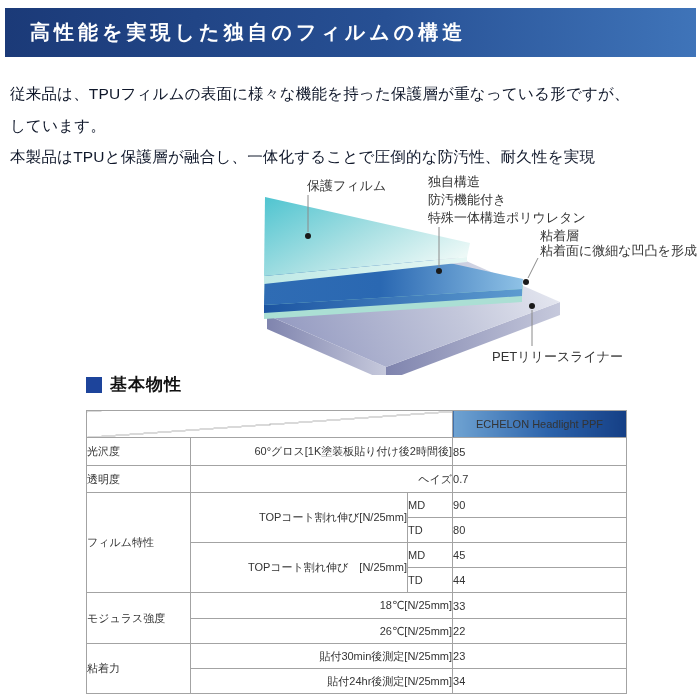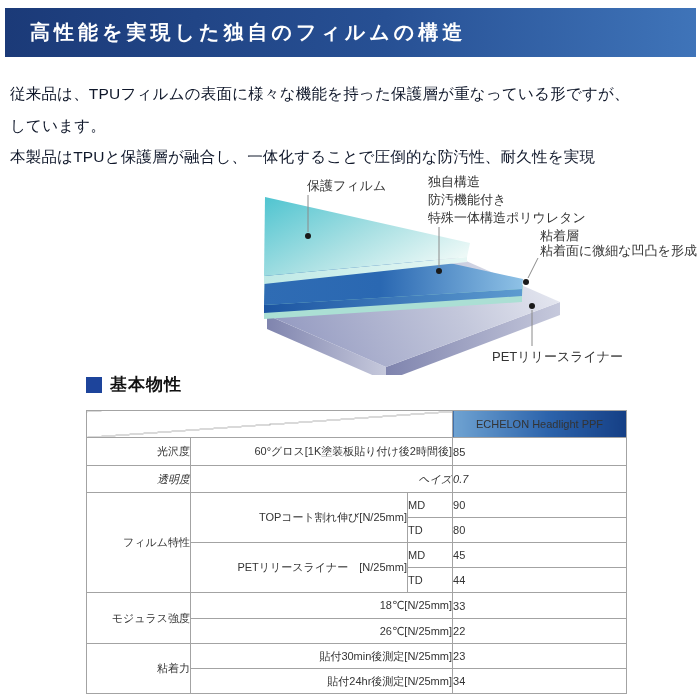--- a/index.html
+++ b/index.html
@@ -47,27 +47,27 @@
     border-collapse:collapse;table-layout:fixed;margin-left:8px;
   }
   .props td,.props th{
     border:1px solid #a3a3a3;font-size:11px;color:#333;font-weight:normal;
     vertical-align:middle;padding:0;margin:0;overflow:hidden;
   }
   .col-group{width:104px;}
   .col-desc{width:217px;}
   .col-dir{width:45px;}
   .col-val{width:174px;}
-  .cell-group{text-align:right;padding-left:10px;}
+  .cell-group{text-align:left;padding-left:10px;}
   .cell-desc{text-align:right;padding-left:13px;}
   .cell-dir{text-align:left;}
   .cell-val{text-align:left;}
   .hrow{height:27px;}
   .r28{height:28px;}
-  .r27{height:27px;font-style:italic;}
+  .r27{height:27px;}
   .r26{height:26px;}
   .r25{height:25px;}
   .diag-cell{
     background:linear-gradient(to bottom right,
       transparent calc(50% - 0.5px),#b2b2b2 calc(50% - 0.5px),
       #b2b2b2 calc(50% + 0.5px),transparent calc(50% + 0.5px));
   }
   .product-cell{
     background:linear-gradient(90deg,#6fa3d2 0%,#2c63ab 55%,#153f85 100%);
     color:#ffffff;font-weight:bold;font-size:12px;text-align:center;
@@ -193,21 +193,21 @@
         <td rowspan="4" class="cell-group">フィルム特性</td>
         <td rowspan="2" class="cell-desc">TOPコート割れ伸び[N/25mm]</td>
         <td class="cell-dir">MD</td>
         <td class="cell-val">90</td>
       </tr>
       <tr class="r25">
         <td class="cell-dir">TD</td>
         <td class="cell-val">80</td>
       </tr>
       <tr class="r25">
-        <td rowspan="2" class="cell-desc">PETリリースライナー　[N/25mm]</td>
+        <td rowspan="2" class="cell-desc">TOPコート割れ伸び　[N/25mm]</td>
         <td class="cell-dir">MD</td>
         <td class="cell-val">45</td>
       </tr>
       <tr class="r25">
         <td class="cell-dir">TD</td>
         <td class="cell-val">44</td>
       </tr>
       <tr class="r26">
         <td rowspan="2" class="cell-group">モジュラス強度</td>
         <td colspan="2" class="cell-desc">18℃[N/25mm]</td>

